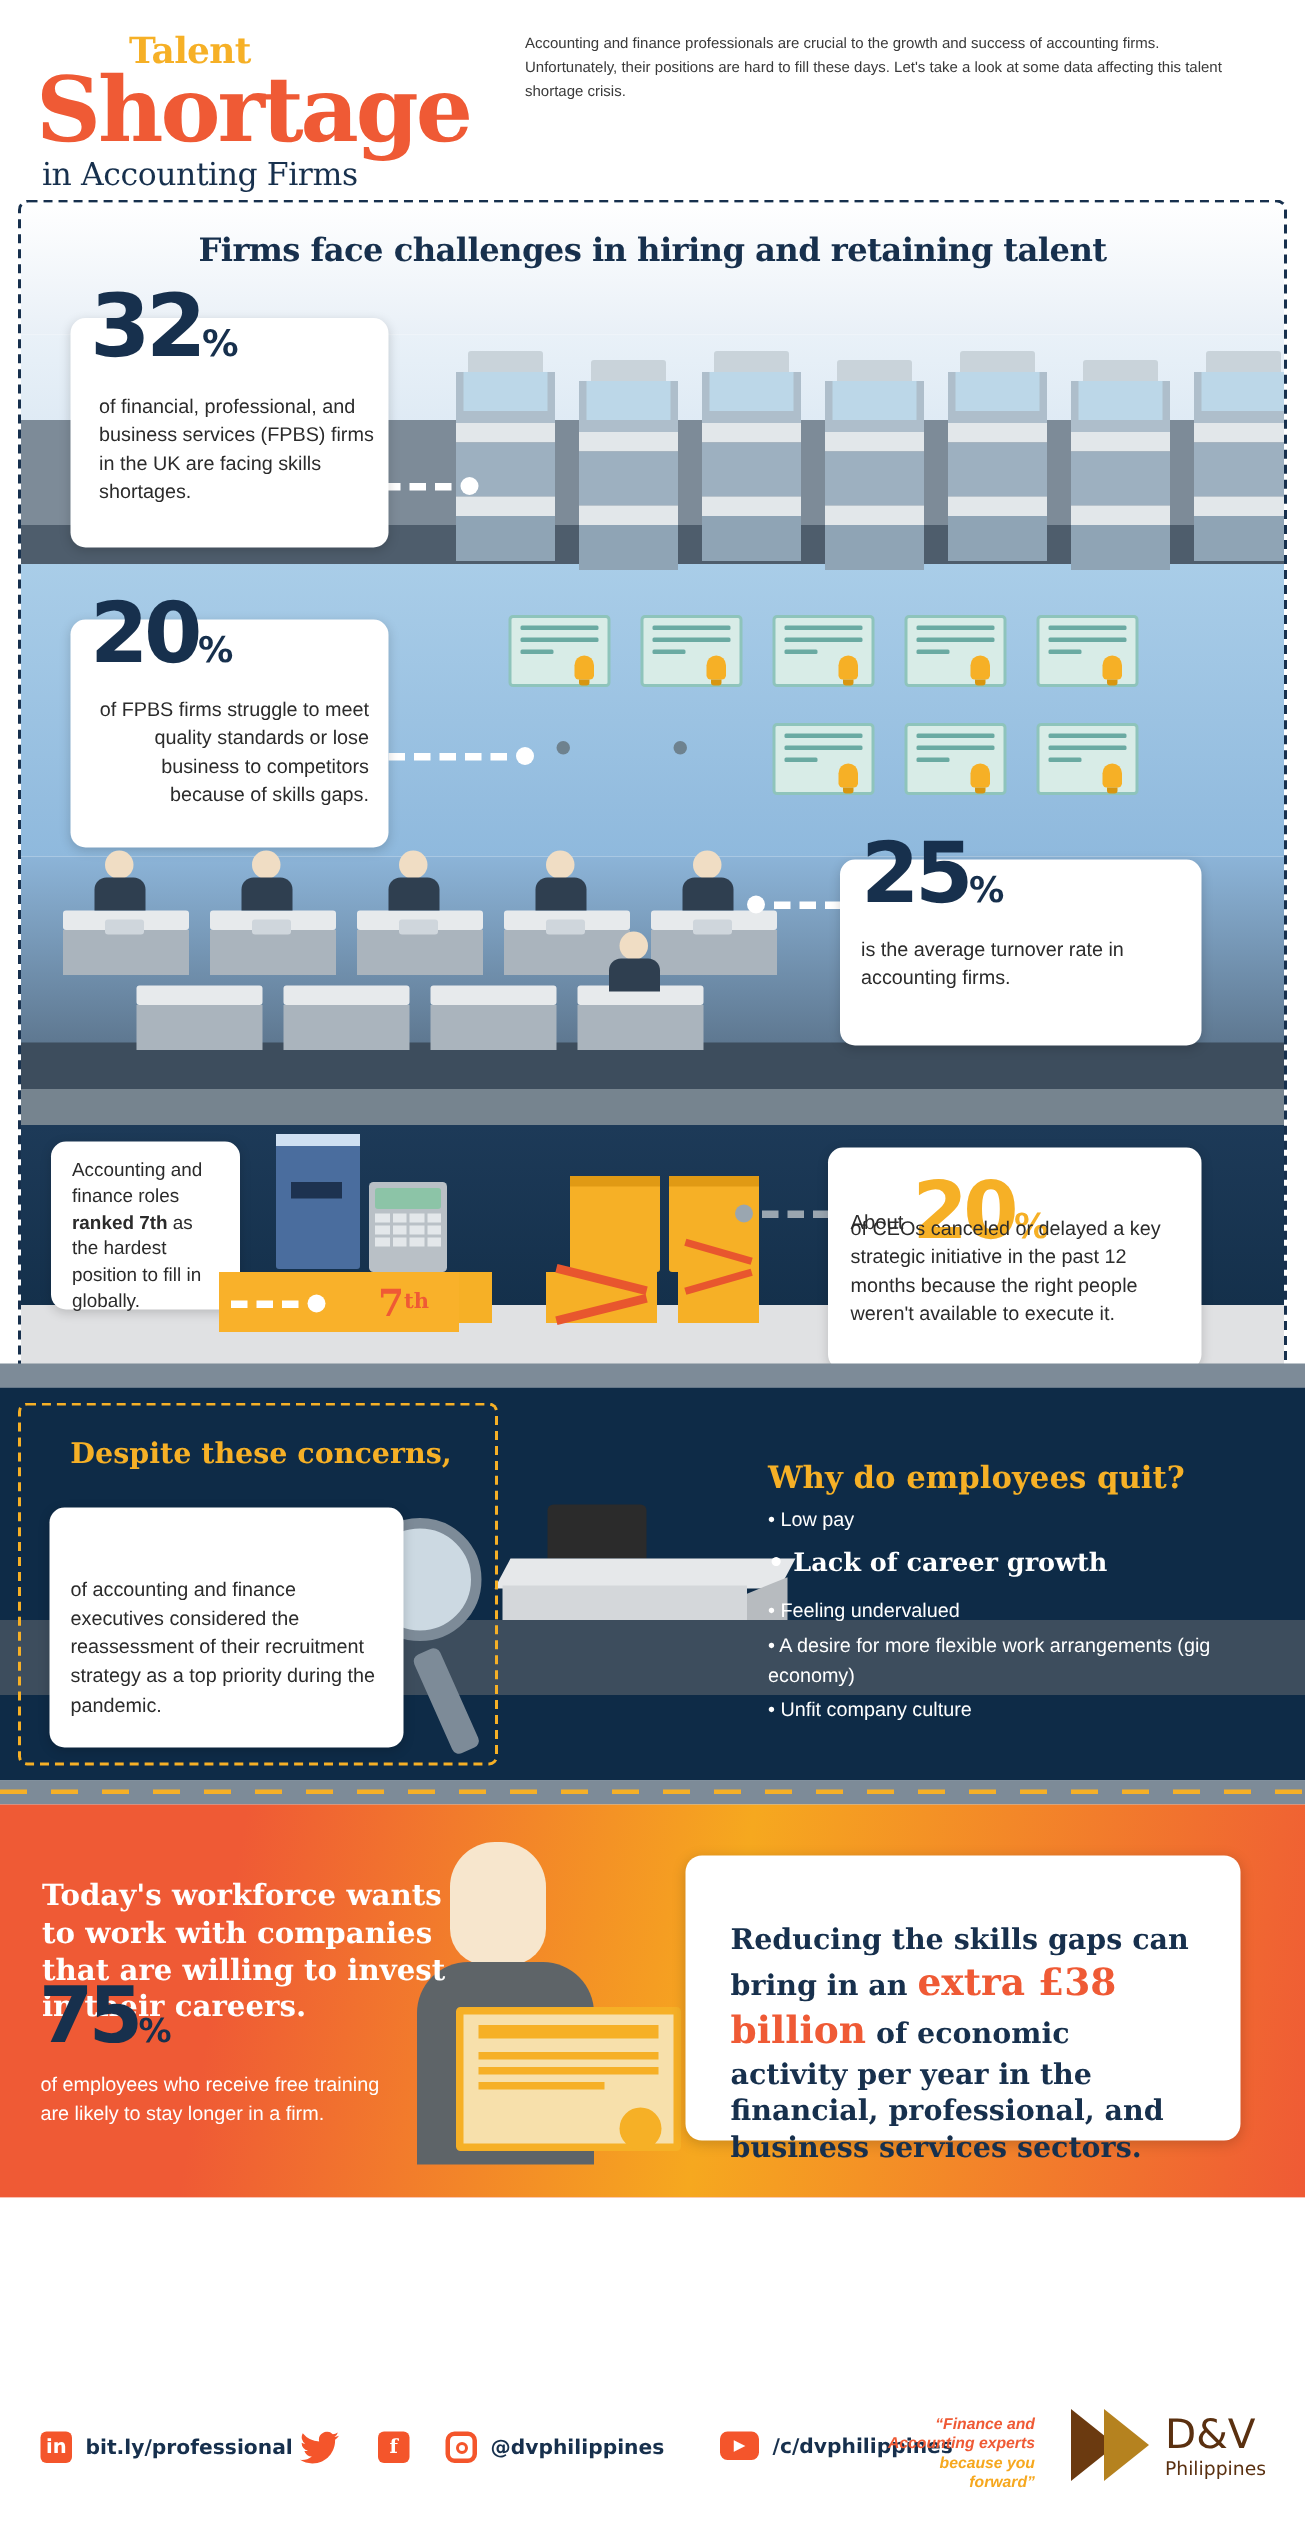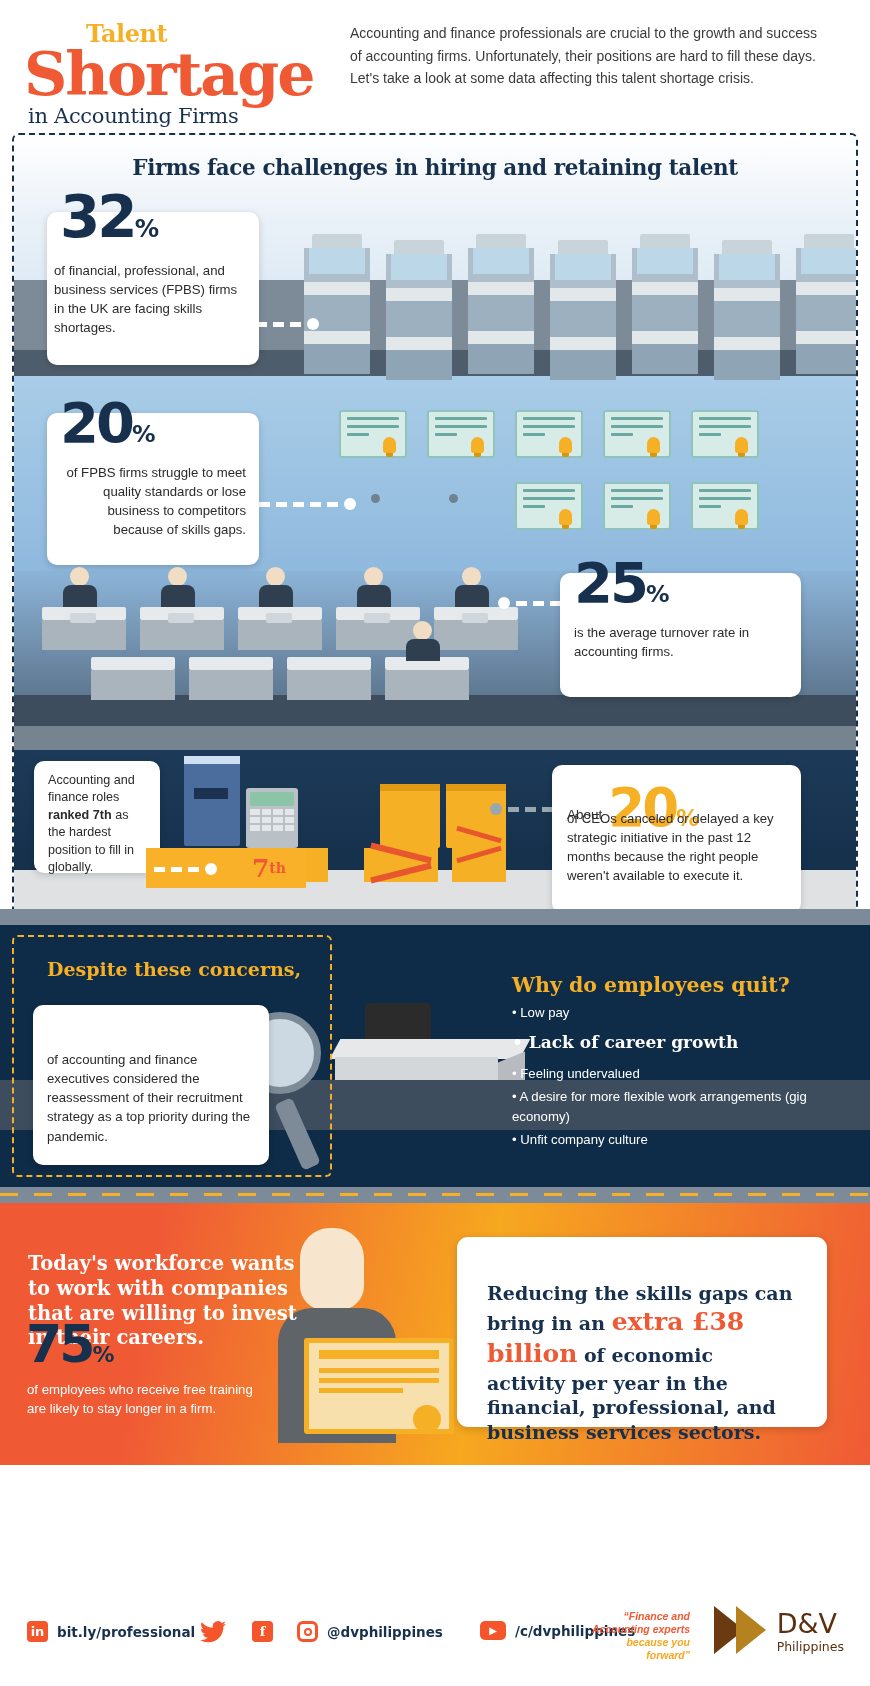--- a/index.html
+++ b/index.html
@@ -24,21 +24,21 @@
     font-family: "DejaVu Serif", serif; font-weight: bold; font-size: 60px;
     color: #ef5a35; line-height: 1; letter-spacing: -2px;
     position: absolute; left: 0px; top: 22px; z-index: 2;
   }
   .t-sub {
     font-family: "DejaVu Serif", serif; font-size: 21px; color: #17304d;
     position: absolute; left: 4px; top: 82px; letter-spacing: -0.3px; z-index: 4;
   }
   .intro {
     position: absolute; left: 350px; top: 22px; width: 470px;
-    font-size: 14px; line-height: 1.62; color: #3a3a3a;
+    font-size: 10px; line-height: 1.62; color: #3a3a3a;
   }
 
   
   .panel1 {
     position: absolute; left: 12px; top: 133px; width: 846px; height: 786px;
     border: 2px dashed #17304d; border-radius: 7px; overflow: hidden;
     background: #ffffff;
   }
   .p1-band-head { position: absolute; left: 0; top: 0; width: 100%; height: 88px;
     background: linear-gradient(#ffffff, #e9f0f7); }
@@ -307,21 +307,21 @@
     <div class="dots" style="left:242px;top:183px;">
       <i></i>
         <i></i>
         <i></i>
         <span class="dot-end"></span>
     </div>
     <div class="card" style="left:33px;top:77px;width:212px;height:153px;"></div>
     <div class="bignum" style="position:absolute;left:46px;top:58px;font-size:58px;z-index:5;">
       <span>32</span><span class="pct">%</span>
     </div>
-    <div class="card-text" style="position:absolute;left:40px;top:126px;width:186px;z-index:5;">of financial, professional, and business services (FPBS) firms in the UK are facing skills shortages.</div>
+    <div class="card-text" style="position:absolute;left:52px;top:126px;width:186px;z-index:5;">of financial, professional, and business services (FPBS) firms in the UK are facing skills shortages.</div>
 
     <div style="position:absolute;left:325px;top:275px;width:520px;height:135px;">
       <div class="screen" style="left:0px;top:0px;">
           <div class="scr-line"></div>
           <div class="scr-line"></div>
           <div class="scr-line s"></div>
           <div class="bulb"></div>
         </div>
       <div class="screen" style="left:88px;top:0px;">
           <div class="scr-line"></div>

